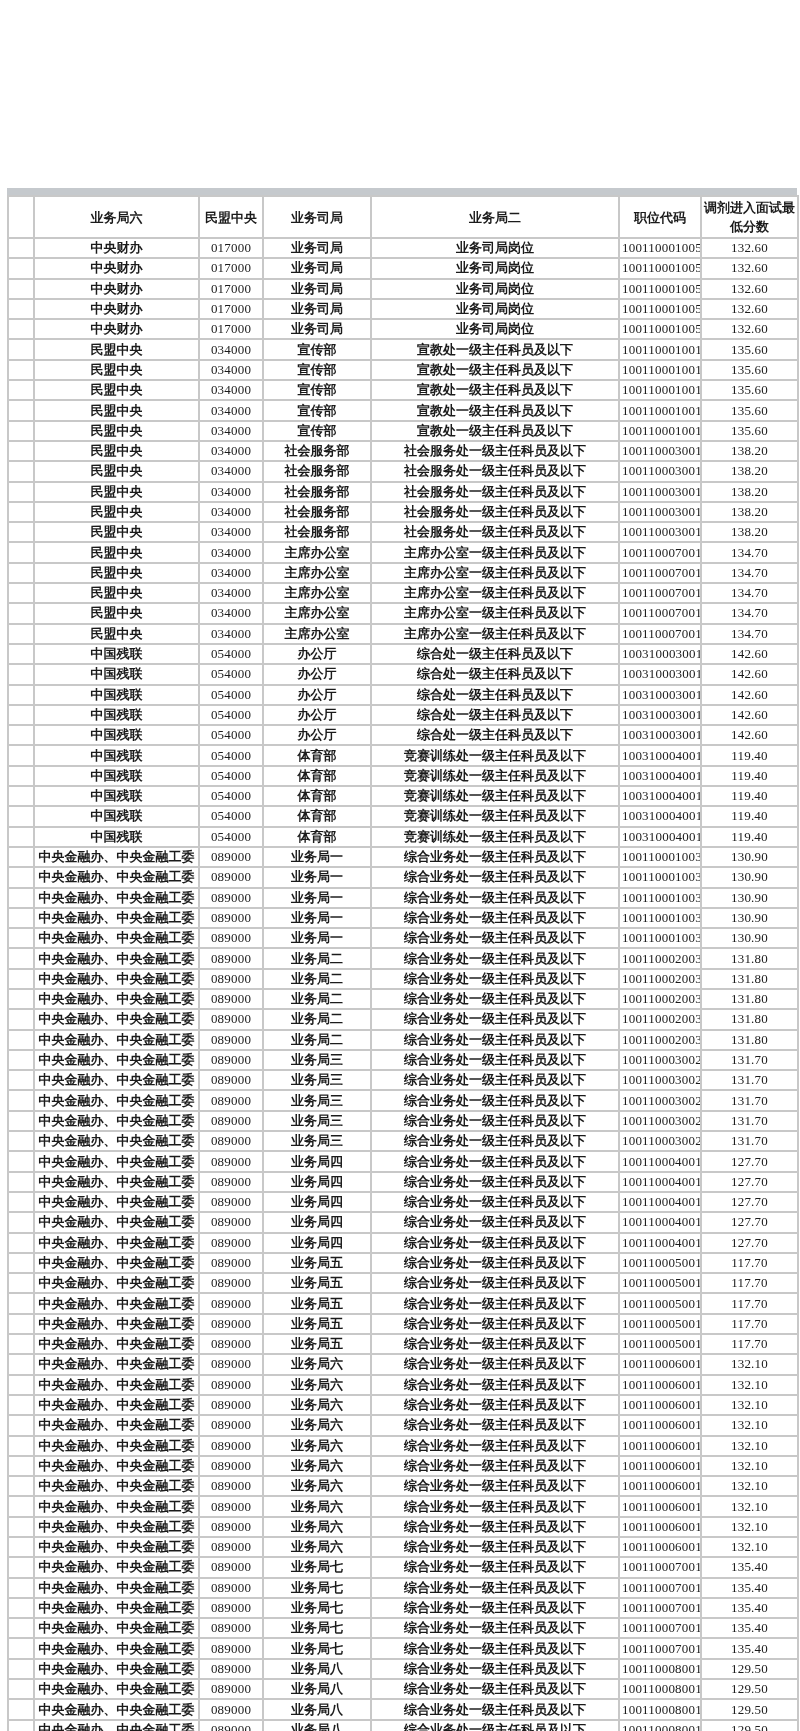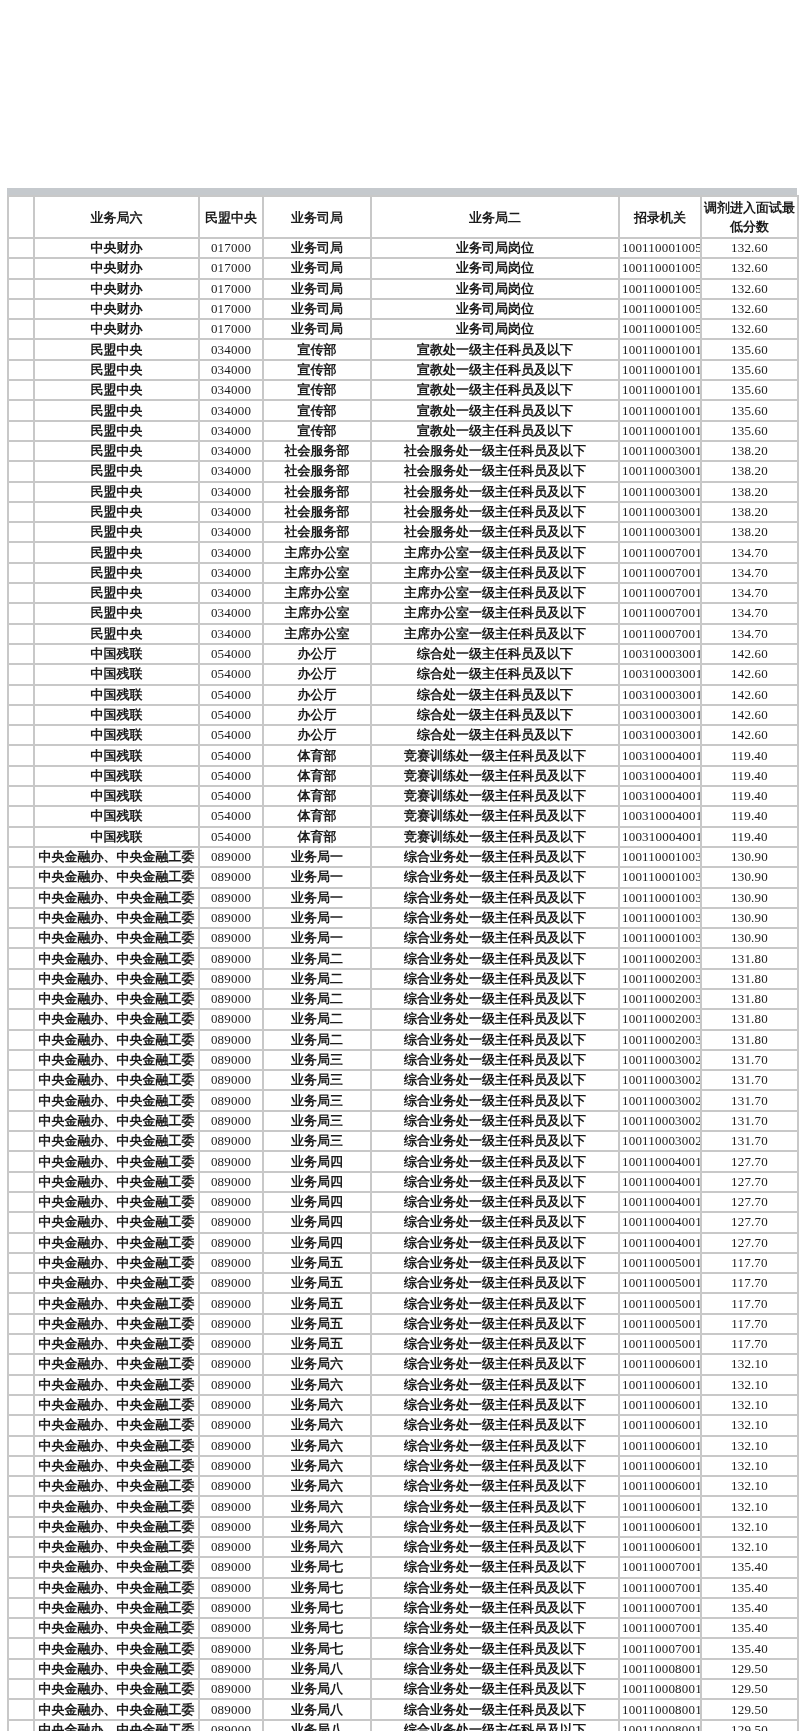--- a/index.html
+++ b/index.html
@@ -85,21 +85,21 @@
       <col style="width:82px">
       <col style="width:97px">
     </colgroup>
     <thead>
       <tr>
         <th class="c-spacer"></th>
         <th>业务局六</th>
         <th>民盟中央</th>
         <th>业务司局</th>
         <th>业务局二</th>
-        <th>招录机关</th>
+        <th>职位代码</th>
         <th>调剂进入面试最低分数</th>
       </tr>
     </thead>
     <tbody>
         <tr>
           <td class="c-spacer"></td>
           <td class="c-agency">中央财办</td>
           <td class="c-dept_code">017000</td>
           <td class="c-bureau">业务司局</td>
           <td class="c-position">业务司局岗位</td>

